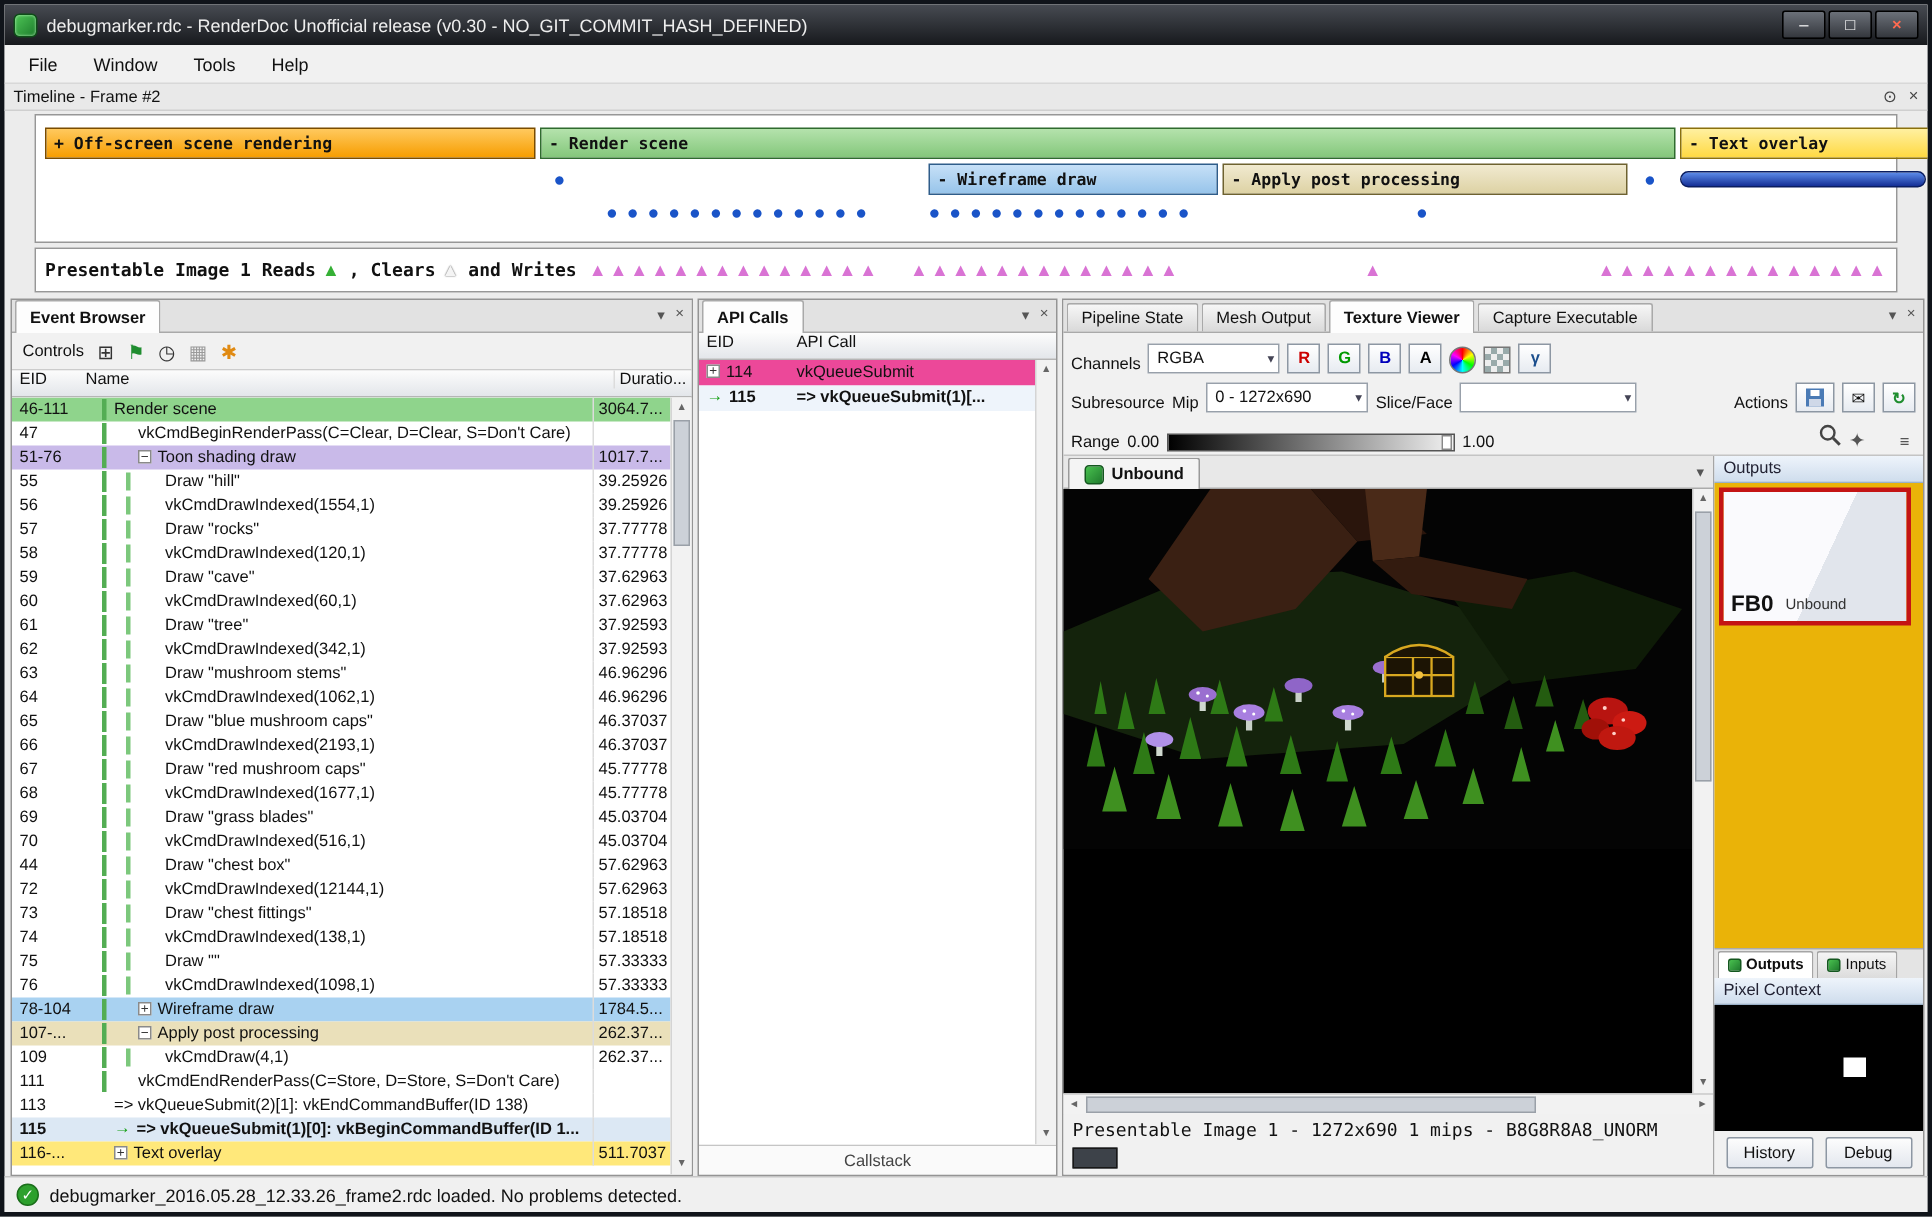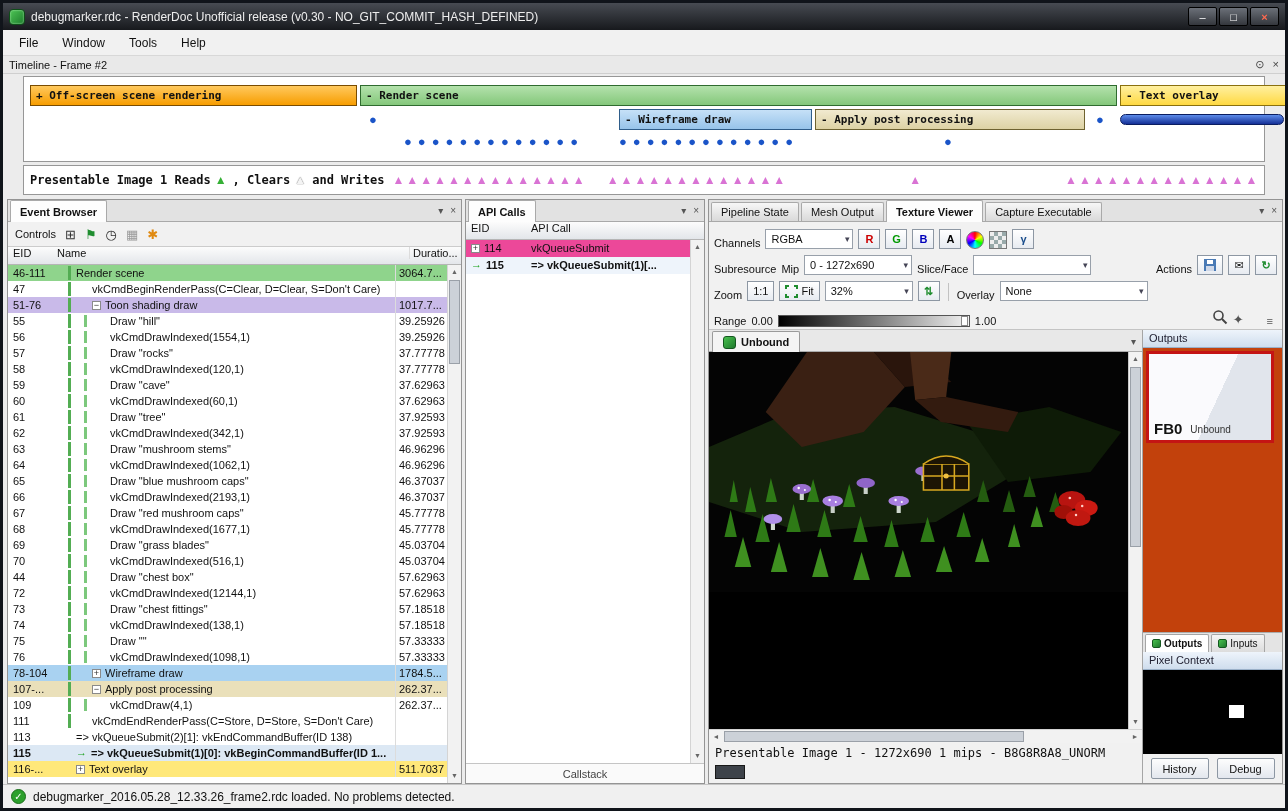--- a/index.html
+++ b/index.html
@@ -116,21 +116,21 @@
 .hsarr{position:absolute;top:0;bottom:0;width:14px;text-align:center;font-size:7px;color:#666;line-height:14px}
 .hsarr.l{left:0}.hsarr.r{right:0}
 .hthumb{position:absolute;left:15px;top:1px;bottom:1px;width:300px;background:#ccd1d8;border:1px solid #9aa0a8}
 .tex-status{height:18px;padding:3px 6px;font-family:"DejaVu Sans Mono",monospace;font-size:12px;white-space:nowrap;overflow:hidden;background:#f1f1f1}
 .swatchrow{height:22px;background:#f1f1f1;display:flex;align-items:center;padding-left:6px}
 .swatch{width:30px;height:14px;background:#3d4249;border:1px solid #181818}
 
 
 .outputs{width:140px;border-left:1px solid #a5a5a5;display:flex;flex-direction:column;background:#fff}
 .sec-head{height:18px;background:linear-gradient(#eef4fb,#cfdded);border-bottom:1px solid #9ab0c8;padding:2px 6px;font-size:11px;color:#223;flex:none}
-.thumbs{flex:1;background:#c2410c;padding:3px;min-height:0}
+.thumbs{flex:1;background:#eab308;padding:3px;min-height:0}
 .fb-box{width:128px;height:92px;border:3px solid #c41414;background:linear-gradient(115deg,#fafafd 0 55%,#e1e5ec 55%);display:flex;align-items:flex-end;padding:3px 5px;gap:8px}
 .fb-name{font-weight:bold;font-size:15px}
 .fb-state{font-size:10px;color:#333;padding-bottom:2px}
 .mtabs{height:20px;background:#e4e4e4;border-top:1px solid #ababab;display:flex;align-items:flex-end;padding-left:2px;flex:none}
 .mtab{display:inline-flex;align-items:center;gap:3px;height:18px;padding:0 6px;border:1px solid #a5a5a5;border-bottom:none;background:linear-gradient(#f5f5f5,#dcdcdc);font-size:10px;border-radius:2px 2px 0 0;margin-right:2px}
 .mtab.active{background:#fff;font-weight:bold}
 .sq{width:9px;height:9px;background:linear-gradient(135deg,#49c14f,#1f7a2d);border:1px solid #14571f;border-radius:2px}
 .pixelctx{height:84px;background:#000;position:relative;flex:none}
 .px{position:absolute;left:62%;top:42%;width:15px;height:13px;background:#fff}
 .btnrow{display:flex;gap:8px;justify-content:center;align-items:center;padding:4px 0;background:#f1f1f1;flex:none;height:29px}
@@ -484,35 +484,20 @@
         <span class="lbl">Actions</span>
         <span class="tbtn">
             <svg width="14" height="14">
               <rect x="1" y="1" width="12" height="12" fill="#4a7ab5"></rect>
               <rect x="4" y="2" width="6" height="4" fill="#fff"></rect>
               <rect x="3" y="8" width="8" height="5" fill="#cfd8e8"></rect>
             </svg>
           </span>
         <span class="tbtn">✉</span>
         <span class="tbtn green-ic">↻</span>
-      </div>
-      <div class="tv-row">
-        <span class="lbl">Zoom</span>
-        <span class="tbtn">1:1</span>
-        <span class="tbtn">
-            <svg width="13" height="13">
-              <path d="M1,4 V1 H4 M9,1 H12 V4 M12,9 V12 H9 M4,12 H1 V9" fill="none" stroke="#1f8d2f" stroke-width="2"></path>
-            </svg>
-            <span>Fit</span>
-          </span>
-        <span class="combo" style="min-width:88px">32%</span>
-        <span class="tbtn green-ic">⇅</span>
-        <span class="vsep"></span>
-        <span class="lbl">Overlay</span>
-        <span class="combo" style="min-width:148px">None</span>
       </div>
       <div class="tv-row">
         <span class="lbl">Range</span>
         <span class="lbl">0.00</span>
         <span class="rtrack">
             <span class="rhandle"></span>
           </span>
         <span class="lbl">1.00</span>
         <span class="spacer"></span>
         <span><svg width="16" height="16">

